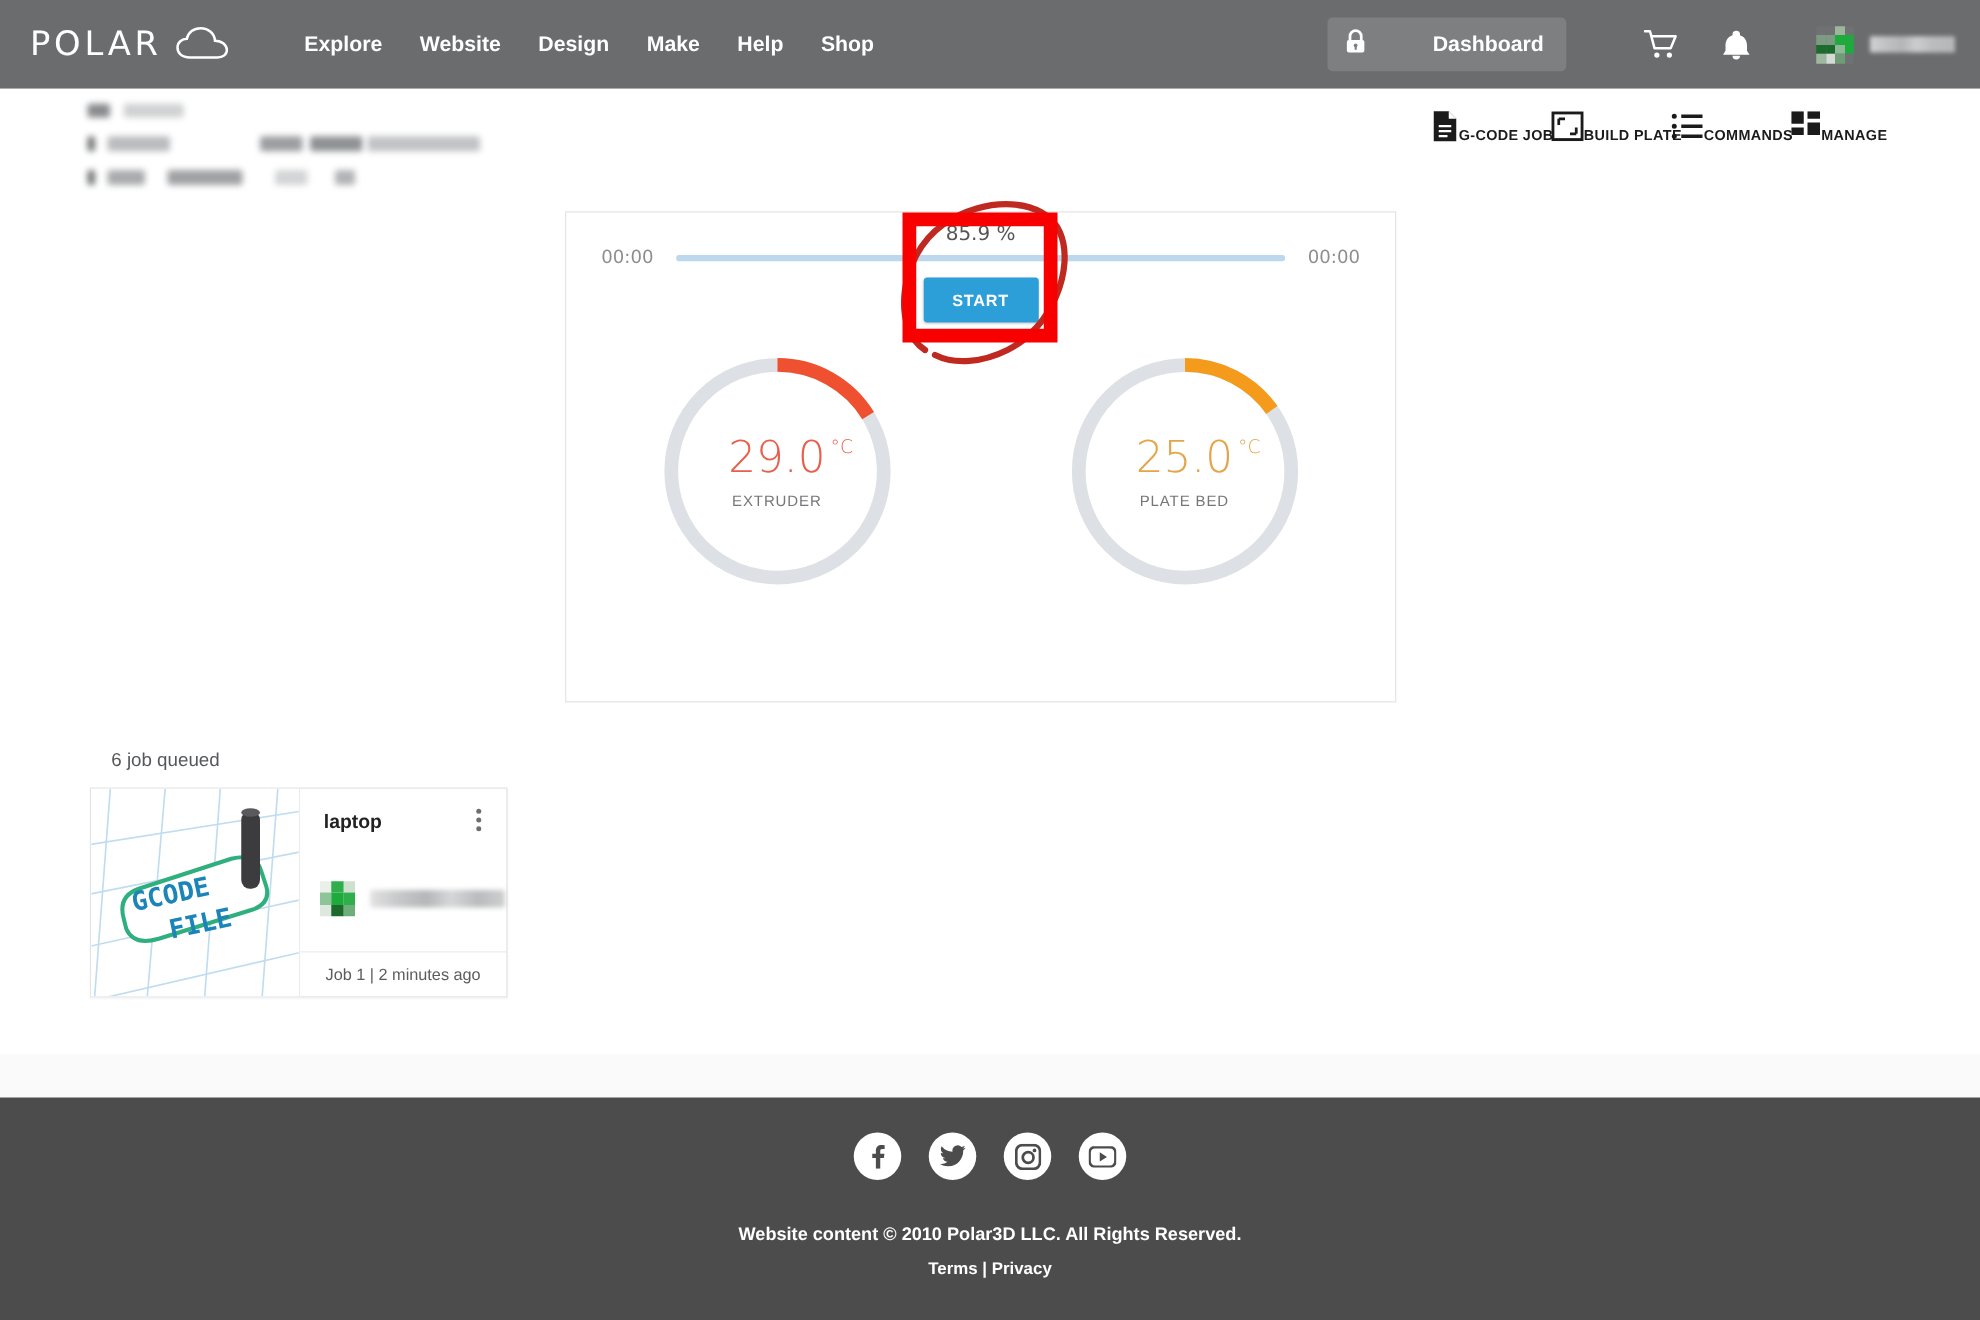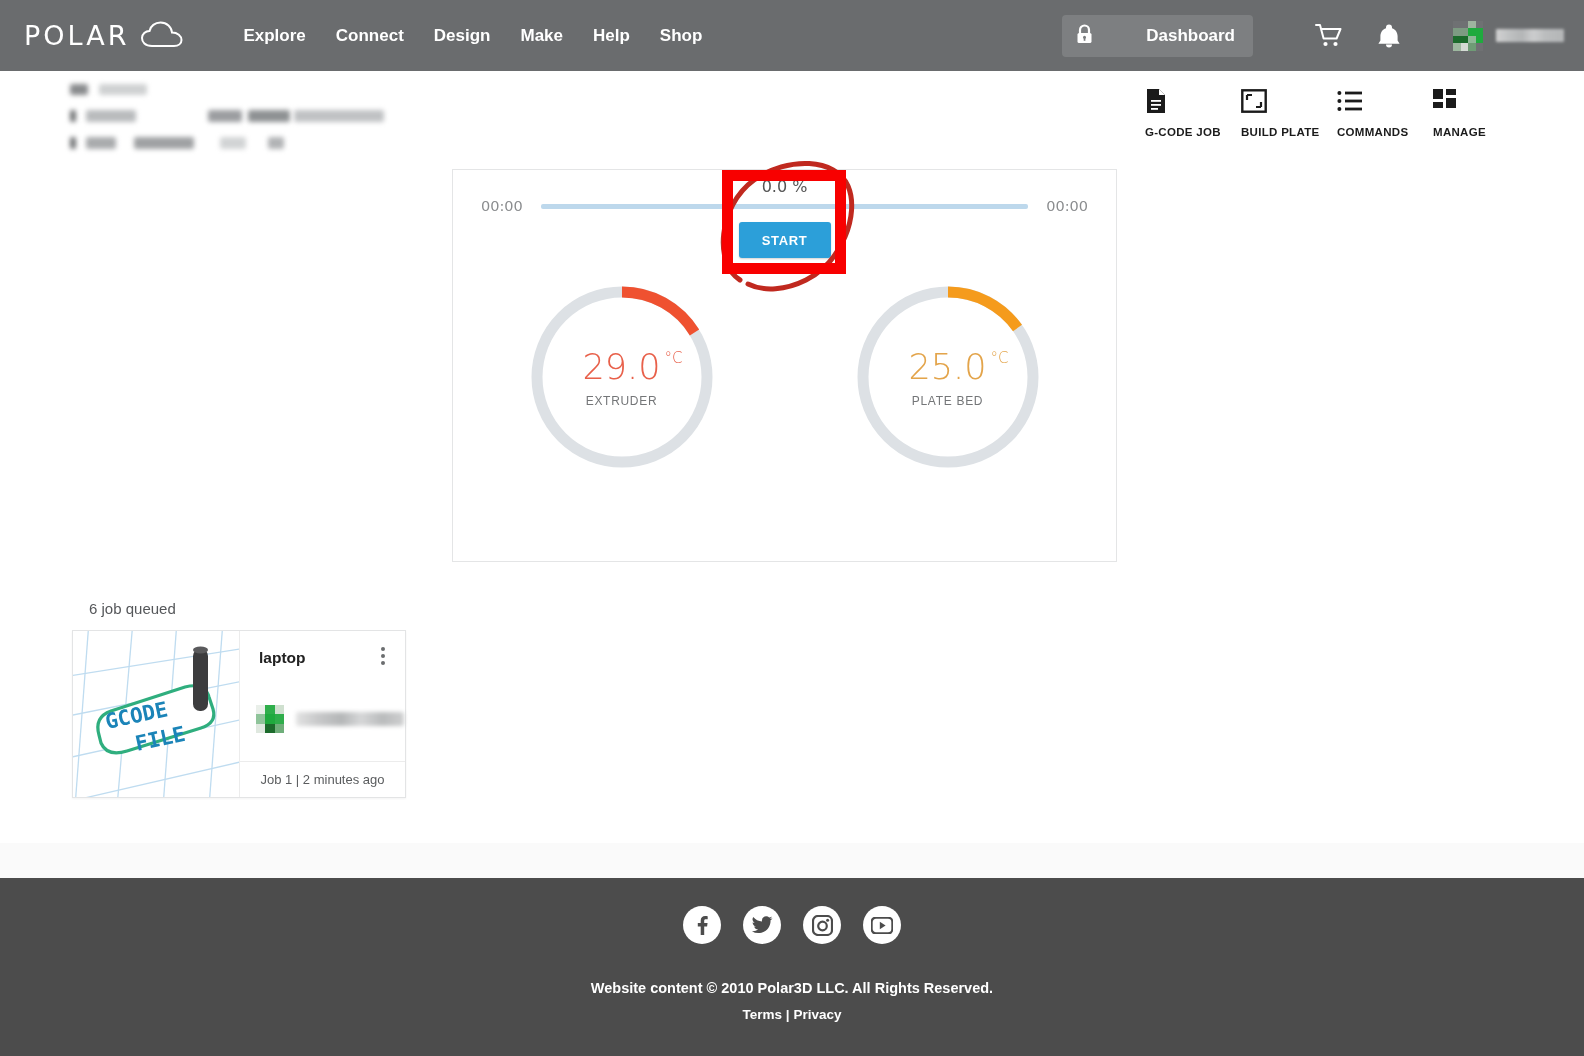--- a/index.html
+++ b/index.html
@@ -65,21 +65,21 @@
   .bl5 { width: 34px; height: 12px; background: #9b9da0; display:inline-block; margin-left: 72px; }
   .bl6 { width: 42px; height: 12px; background: #8e9193; display:inline-block; margin-left: 6px; }
   .bl7 { width: 90px; height: 12px; background: #c0c2c4; display:inline-block; margin-left: 4px; }
   .bl8 { width: 30px; height: 12px; background: #a9abad; display:inline-block; margin-left: 10px; }
   .bl9 { width: 60px; height: 12px; background: #9fa1a3; display:inline-block; margin-left: 18px; }
   .bl10{ width: 26px; height: 12px; background: #d2d4d5; display:inline-block; margin-left: 26px; }
   .bl11{ width: 16px; height: 12px; background: #b1b3b5; display:inline-block; margin-left: 22px; }
 
   .toolbar { position: absolute; right: 55px; top: 16px; display: flex; gap: 0; }
   .tool {
-    width: 96px; display: flex; flex-direction: column; align-items: flex-start; cursor: pointer;
+    width: 96px; display: flex; flex-direction: row; align-items: flex-end; cursor: pointer;
   }
   .tool-ico { height: 28px; display: flex; align-items: center; justify-content: center; }
   .tool-label {
     margin-top: 11px; font-size: 11.5px; font-weight: bold; color: #1b1b1b;
     letter-spacing: .3px; white-space: nowrap;
   }
 
   
   .printer-card {
     position: absolute; left: 452px; top: 169px; width: 665px; height: 393px;
@@ -177,21 +177,21 @@
       <span class="logo-text">POLAR</span>
       <span class="logo-cloud">
         <svg width="44" height="28" viewBox="0 0 44 28">
           <path d="M12 25 C5 25 2 21 2 17 C2 13 5.5 10 9.5 10 C10.5 5 15 1.5 20.5 1.5 C27 1.5 31.5 6 32 11.5 C37.5 11.5 41.5 15 41.5 19 C41.5 22.5 38.5 25 34 25 Z" fill="none" stroke="#ffffff" stroke-width="2"></path>
         </svg>
       </span>
     </div>
 
     <div class="nav-links">
       <span class="nav-link">Explore</span>
-      <span class="nav-link">Connect</span>
+      <span class="nav-link">Website</span>
       <span class="nav-link">Design</span>
       <span class="nav-link">Make</span>
       <span class="nav-link">Help</span>
       <span class="nav-link">Shop</span>
     </div>
 
     <div class="nav-right">
       <div class="dash-btn">
         <span>
           <svg width="17" height="20" viewBox="0 0 17 20">
@@ -309,21 +309,21 @@
       </div>
 
     </div>
   </div>
 
   <div class="printer-card">
 
     <div class="prog-row">
       <span class="time-lbl time-left">00:00</span>
       <div class="prog-track">
-        <span class="pct-label">0.0 %</span>
+        <span class="pct-label">85.9 %</span>
       </div>
       <span class="time-lbl time-right">00:00</span>
     </div>
 
     <button class="start-btn">START</button>
 
     <div class="gauges">
 
       <div class="gauge">
         <svg width="190" height="190" viewBox="0 0 190 190">

